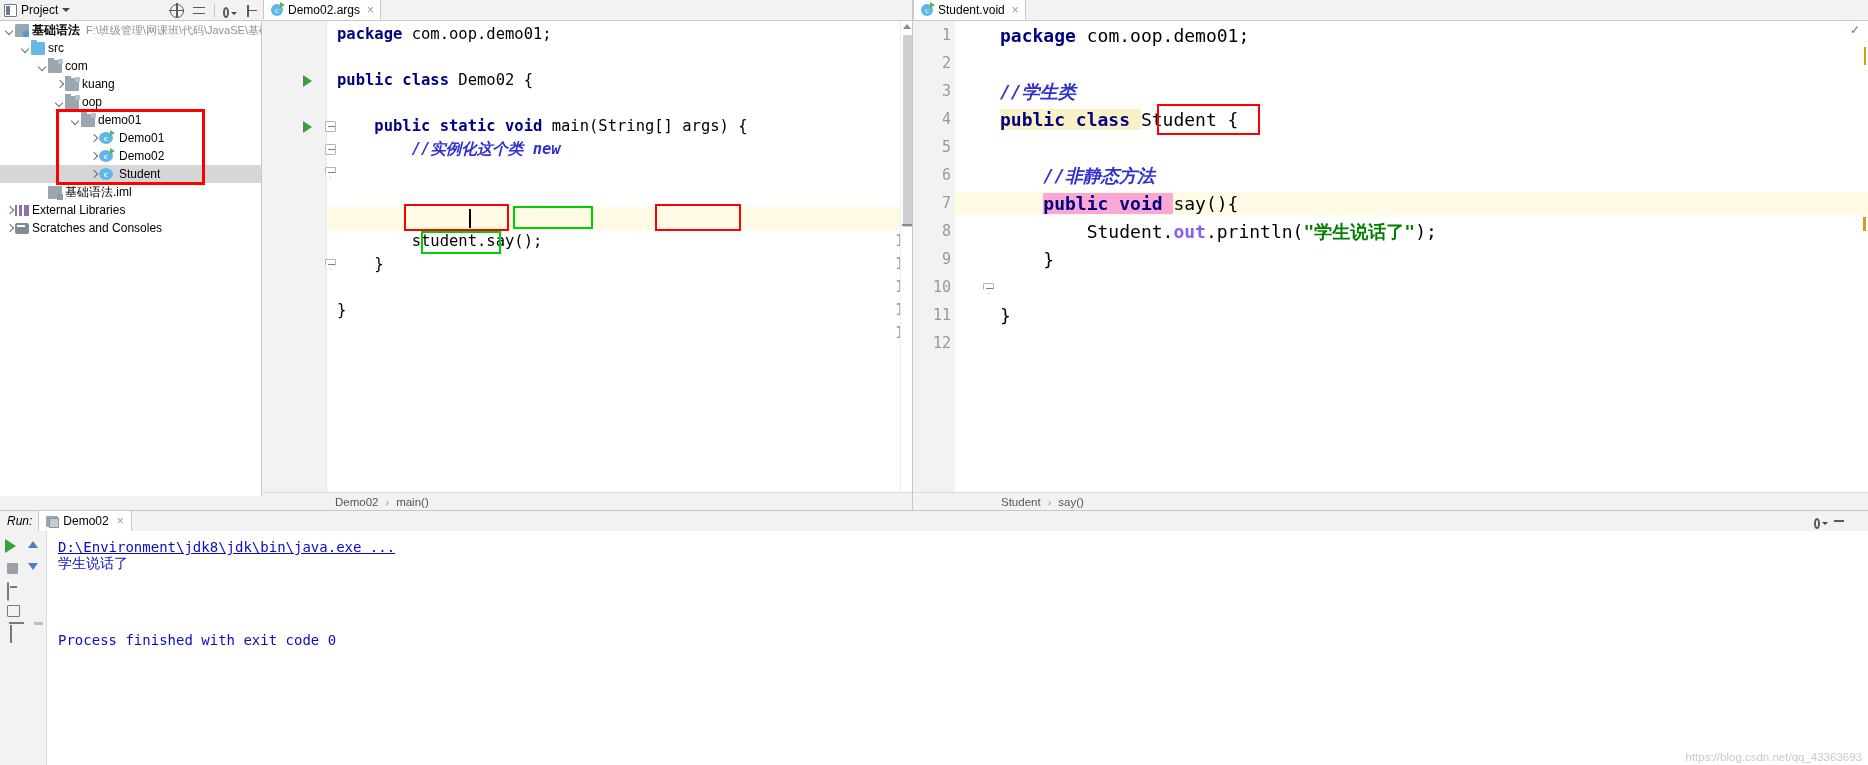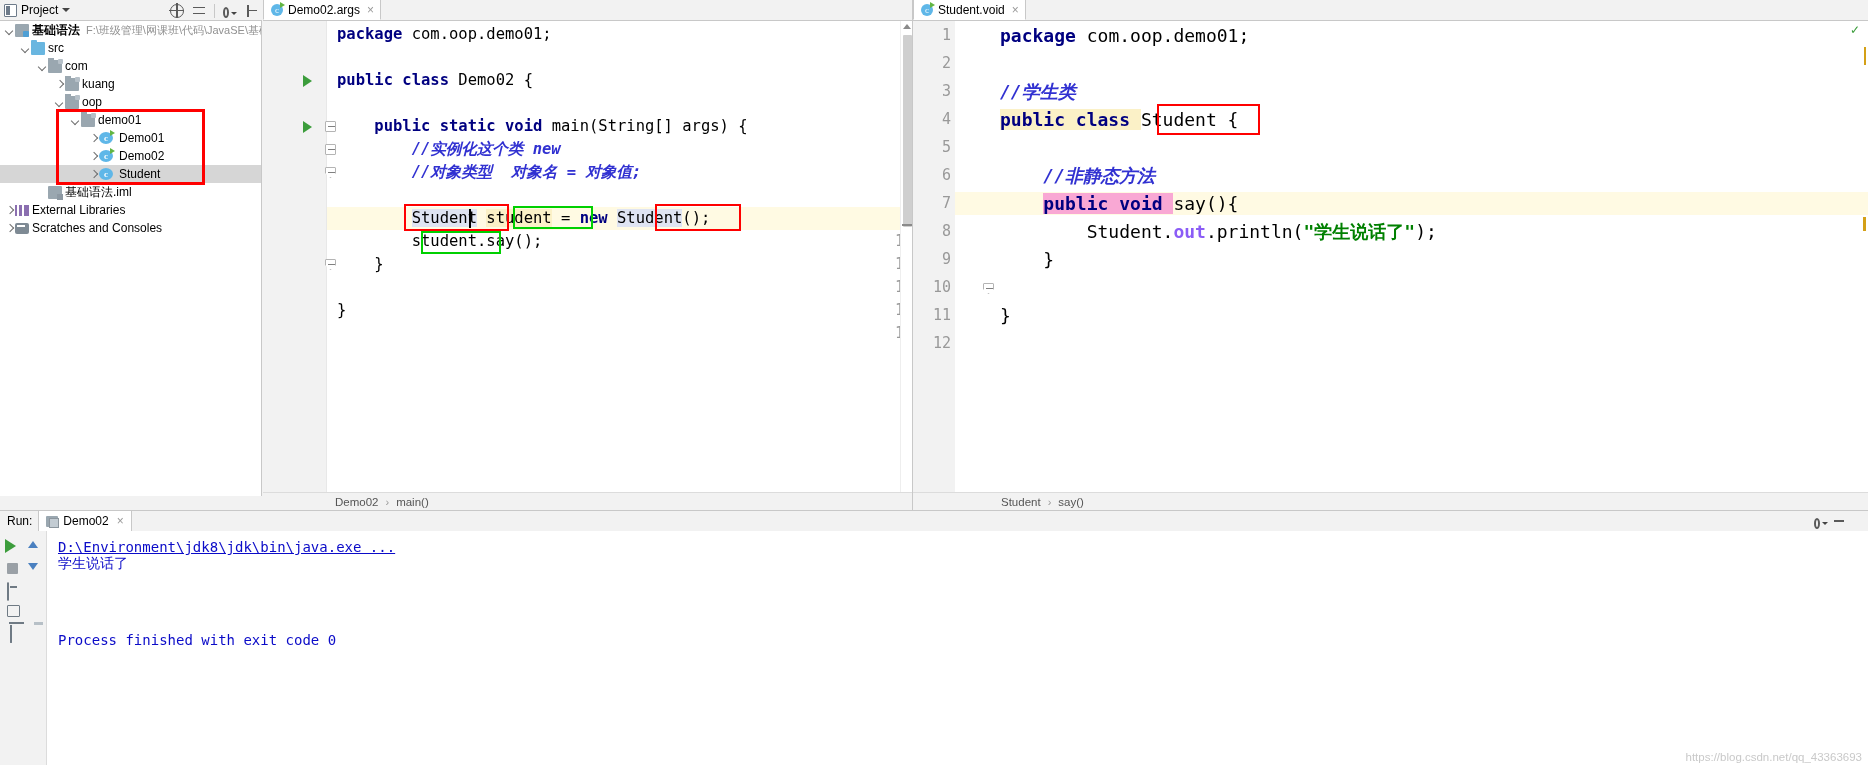--- a/index.html
+++ b/index.html
@@ -146,21 +146,21 @@
   .scroll-thumb{ position:absolute; right:1px; width:9px; background:#cfcfcf; border-radius:1px; }
   .scroll-up{ position:absolute; right:2px; top:3px; width:0;height:0;
       border-left:4px solid transparent;border-right:4px solid transparent;border-bottom:5px solid #8a8a8a;}
   .ok-check{ position:absolute; color:#3c9d3c; font-size:12px; }
 
   
   .runstrip{
     position:absolute; left:0; right:0; top:510px; height:21px; background:#f2f2f2;
     border-top:1px solid #c8c8c8; display:flex; align-items:center; font-size:12px; color:#000;
   }
-  .runstrip .runlbl{ padding:0 6px 0 7px; }
+  .runstrip .runlbl{ padding:0 6px 0 7px;font-style:italic; }
   .runtab{
     height:21px; background:#ffffff; border-left:1px solid #c8c8c8; border-right:1px solid #c8c8c8;
     display:flex; align-items:center; gap:5px; padding:0 7px; font-size:12px;
   }
   .runtab .cfg-ic{ width:12px;height:11px;background:#9aa7b0;border-radius:1px;position:relative;}
   .runtab .cfg-ic:after{content:"";position:absolute;left:3px;top:2px;width:8px;height:8px;background:#c3ccd3;border:1px solid #8b959d;}
   .console{
     position:absolute; left:0; right:0; top:531px; bottom:0; background:#ffffff;
   }
   .conrail{ position:absolute; left:0; top:0; bottom:0; width:47px; background:#f2f2f2; border-right:1px solid #dcdcdc; }
@@ -331,22 +331,20 @@
           <span class="sq"></span>
         </div>
 
       <div class="hl-line" style="top:186px; left:64px; right:13px;"></div>
 
       <div class="code">
         <div class="cl" style="left:74px; top:2px;"><span class="kw">package </span><span class="pl">com.oop.demo01;</span></div>
         <div class="cl" style="left:74px; top:48px;"><span class="kw">public class </span><span class="pl">Demo02 {</span></div>
         <div class="cl" style="left:74px; top:94px;"><span class="pl">    </span><span class="kw">public static void </span><span class="pl">main(String[] args) {</span></div>
         <div class="cl" style="left:74px; top:117px;"><span class="cm">        //实例化这个类 new</span></div>
-        <div class="cl" style="left:74px; top:140px;"><span class="cm">        //对象类型  对象名 = 对象值;</span></div>
-        <div class="cl" style="left:74px; top:186px;"><span class="pl">        </span><span class="hl-tok">Student</span><span class="pl"> </span><span class="hl-ident">student</span><span class="pl"> = </span><span class="kw">new </span><span class="hl-tok">Student</span><span class="pl">();</span></div>
         <div class="cl" style="left:74px; top:209px;"><span class="pl">        student.say();</span></div>
         <div class="cl" style="left:74px; top:232px;"><span class="pl">    }</span></div>
         <div class="cl" style="left:74px; top:278px;"><span class="pl">}</span></div>
 
         <div class="caret-bar" style="left:206px; top:188px;"></div>
       </div>
 
       <div class="box-red" style="left:141px; top:183px; width:105px; height:27px;"></div>
       <div class="box-green" style="left:250px; top:185px; width:80px;  height:23px;"></div>
       <div class="box-red" style="left:392px; top:183px; width:86px;  height:27px;"></div>

